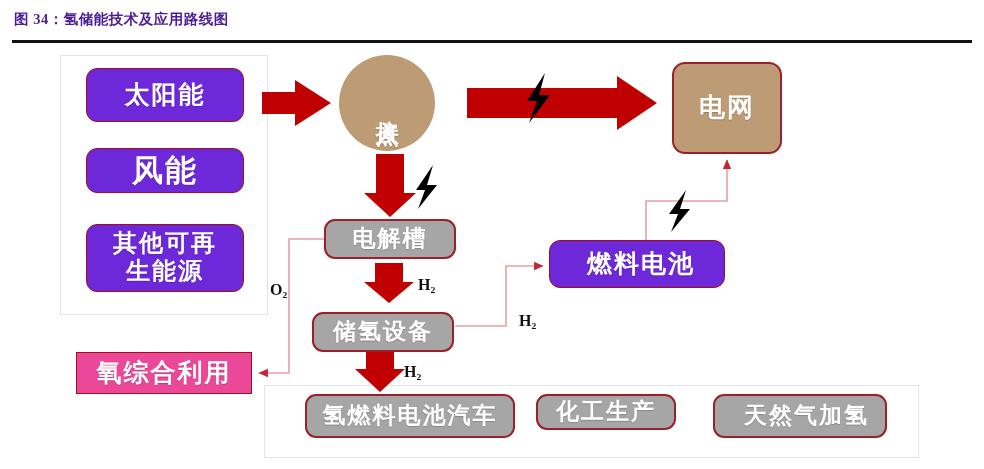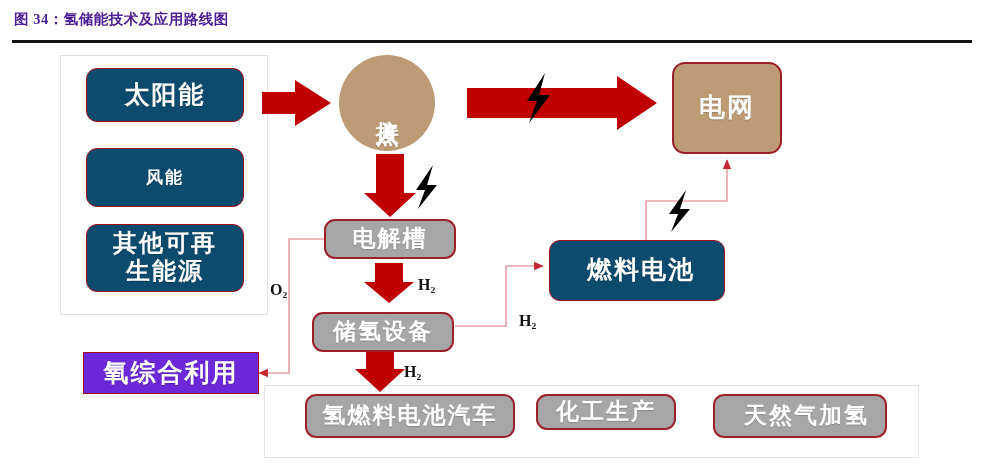--- a/index.html
+++ b/index.html
@@ -55,44 +55,43 @@
     justify-content: center;
     text-align: center;
     color: #ffffff;
     font-family: "Liberation Serif", "DejaVu Serif", serif;
     font-weight: bold;
     line-height: 1.15;
     letter-spacing: 2px;
     text-shadow: 0 1px 1px rgba(0,0,0,.18);
   }
   .node.red {
-    background: #0c4a6e;
+    background: #6d28d9;
     border: 1.5px solid #A50E16;
     border-radius: 11px;
   }
   .node.gray {
     background: #A6A6A6;
     border: 2px solid #9B2029;
     border-radius: 11px;
   }
   .node.tan {
     background: #BD9B74;
     border: 2px solid #9B2029;
     border-radius: 13px;
   }
   .node.red-sharp {
-    background: #6d28d9;
+    background: #ec4899;
     border: 1px solid #A50E16;
     border-radius: 0;
-    margin-left: 7px;
   }
 
   
   #node-solar  { left: 86px; top: 68px;  width: 158px; height: 54px; font-size: 25px; }
-  #node-wind   { left: 86px; top: 148px; width: 158px; height: 59px; font-size: 17px; }
+  #node-wind   { left: 86px; top: 148px; width: 158px; height: 45px; font-size: 31px; }
   #node-other  { left: 86px; top: 224px; width: 158px; height: 68px; font-size: 24px; }
 
   
   #node-access {
     position: absolute;
     left: 339px; top: 55px;
     width: 96px; height: 96px;
     border-radius: 50%;
     background: #BD9B74;
     color: #fff;
@@ -108,21 +107,21 @@
     letter-spacing: 1px;
     text-shadow: 0 1px 1px rgba(0,0,0,.2);
   }
 
   
   #node-grid { left: 672px; top: 62px; width: 110px; height: 92px; font-size: 26px; }
 
   
   #node-electrolyzer { left: 324px; top: 219px; width: 132px; height: 40px; font-size: 23px; }
   #node-storage      { left: 312px; top: 312px; width: 142px; height: 40px; font-size: 23px; }
-  #node-fuelcell     { left: 549px; top: 240px; width: 176px; height: 61px; font-size: 25px; padding-left: 8px; }
+  #node-fuelcell     { left: 549px; top: 240px; width: 176px; height: 48px; font-size: 25px; padding-left: 8px; }
   #node-oxygen       { left: 76px;  top: 352px; width: 176px; height: 42px; font-size: 25px; letter-spacing: 2px; }
 
   
   #node-fcev    { left: 277px; top: 394px; width: 210px; height: 44px; font-size: 23px; margin-left: 28px; }
   #node-chem    { left: 536px; top: 394px; width: 140px; height: 36px; font-size: 23px; }
   #node-gas     { left: 713px; top: 394px; width: 174px; height: 44px; font-size: 23px; padding-left: 13px; }
 
   
   #wiring {
     position: absolute;

